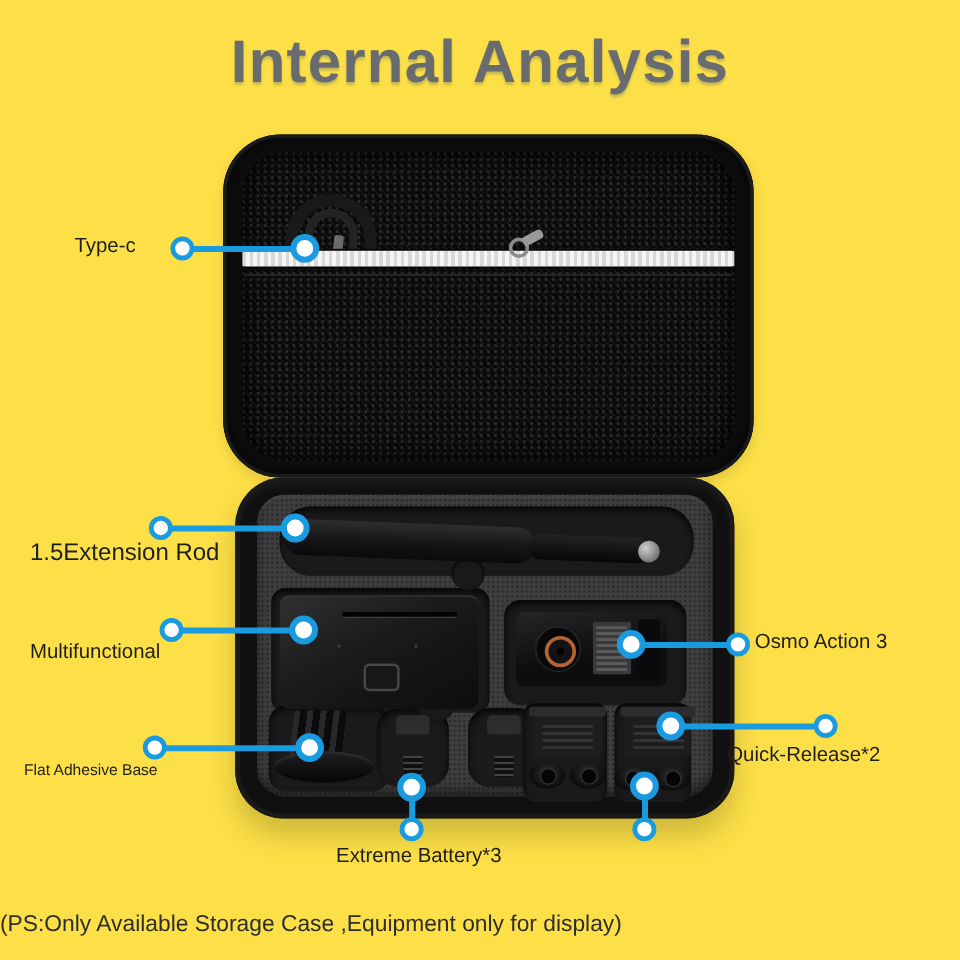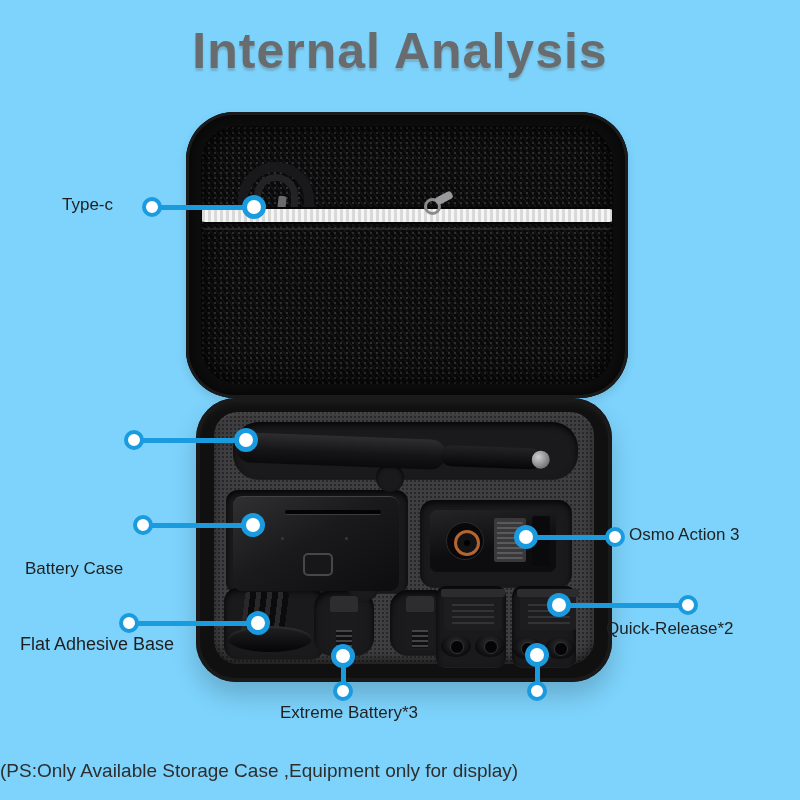--- a/index.html
+++ b/index.html
@@ -1,16 +1,16 @@
 <!DOCTYPE html>
 <html><head>
 <meta charset="utf-8">
 <style>
   html,body{margin:0;padding:0;background:#fff;}
-  .scene{position:relative;width:800px;height:800px;background:#7dd3fc;overflow:hidden;
+  .scene{position:relative;width:800px;height:800px;background:#fde047;overflow:hidden;
          font-family:"Liberation Sans", sans-serif;}
 
   
   .title{position:absolute;left:0;top:22px;width:800px;margin:0;text-align:center;
          font-size:50px;font-weight:700;letter-spacing:1px;color:#686c6f;
          text-shadow:0 3px 2px rgba(104,108,111,0.35);}
   .footnote{position:absolute;left:0;top:760px;width:800px;
             font-size:19px;color:#2e2e2e;}
 
   
@@ -208,30 +208,31 @@
         </div>
 
     </div>
   </div>
 
   <div class="cl-label" style="left:62px;top:195px;">Type-c</div>
   <div class="cl-line" style="left:150px;top:205px;width:104px;"></div>
   <div class="dot-sm" style="left:142px;top:197px;"></div>
   <div class="dot-lg" style="left:242px;top:195px;"></div>
 
+  <div class="cl-label" style="left:25px;top:450px;font-size:20px;">1.5Extension Rod</div>
   <div class="cl-line" style="left:133px;top:438px;width:113px;"></div>
   <div class="dot-sm" style="left:124px;top:430px;"></div>
   <div class="dot-lg" style="left:234px;top:428px;"></div>
 
-  <div class="cl-label" style="left:25px;top:559px;">Battery Case</div>
+  <div class="cl-label" style="left:25px;top:533px;">Multifunctional</div>
   <div class="cl-line" style="left:142px;top:523px;width:111px;"></div>
   <div class="dot-sm" style="left:133px;top:515px;"></div>
   <div class="dot-lg" style="left:241px;top:513px;"></div>
 
-  <div class="cl-label" style="left:20px;top:634px;font-size:18px;">Flat Adhesive Base</div>
+  <div class="cl-label" style="left:20px;top:634px;font-size:13px;">Flat Adhesive Base</div>
   <div class="cl-line" style="left:128px;top:621px;width:130px;"></div>
   <div class="dot-sm" style="left:119px;top:613px;"></div>
   <div class="dot-lg" style="left:246px;top:611px;"></div>
 
   <div class="cl-label" style="left:629px;top:525px;text-align:right;">Osmo Action 3</div>
   <div class="cl-line" style="left:525px;top:535px;width:91px;"></div>
   <div class="dot-lg" style="left:514px;top:525px;"></div>
   <div class="dot-sm" style="left:605px;top:527px;"></div>
 
   <div class="cl-label" style="left:606px;top:619px;">Quick-Release*2</div>

